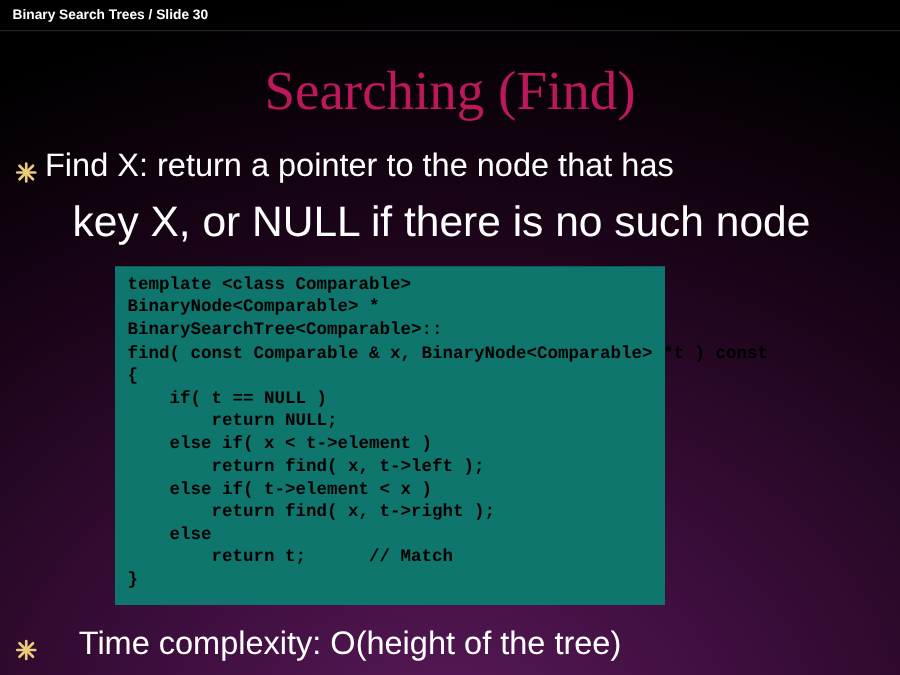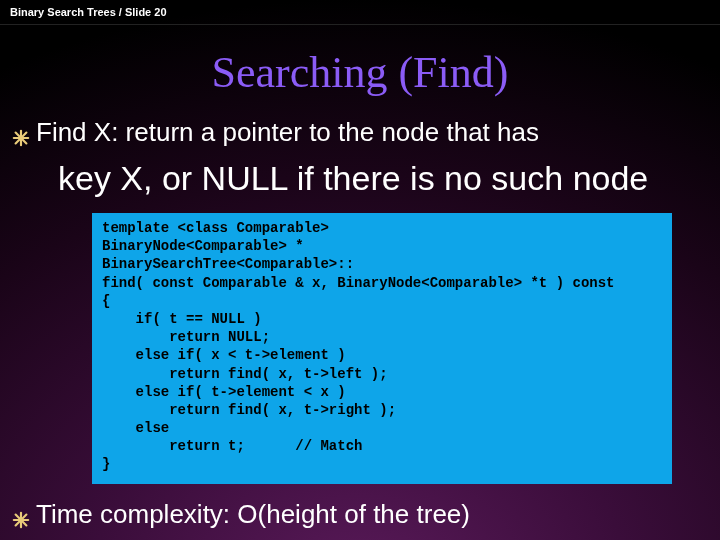--- a/index.html
+++ b/index.html
@@ -16,64 +16,64 @@
     padding: 6px 10px;
     font-size: 11px;
     font-weight: bold;
     color: #fff;
     border-bottom: 1px solid #222;
   }
   .title {
     text-align: center;
     font-family: "Times New Roman", Times, serif;
     font-size: 44px;
-    color: #8b5cf6;
+    color: #be185d;
     margin-top: 22px;
     margin-bottom: 18px;
     font-weight: normal;
   }
   .content {
     padding: 0 12px;
   }
   .bullet-line {
     display: flex;
     align-items: flex-start;
     font-size: 26px;
     line-height: 1.25;
     margin-bottom: 2px;
   }
-  .bullet-line.last { margin-top: 14px; }
+  .bullet-line.last { margin-top: 14px; gap: 27px; }
   .bullet-icon {
     flex: 0 0 auto;
     margin-right: 6px;
     margin-top: 6px;
   }
   .bullet-text { flex: 1; }
   .bullet-cont {
     font-size: 34px;
     line-height: 1.25;
     margin-left: 46px;
   }
   .code-box {
-    background: #0ea5e9;
+    background: #0f766e;
     color: #000;
-    width: 580px;
+    width: 440px;
     margin: 14px 0 0 80px;
     padding: 6px 10px 10px 10px;
     font-family: "Courier New", Courier, monospace;
     font-size: 14px;
     font-weight: bold;
     line-height: 1.3;
     white-space: pre;
   }
 </style>
 </head>
 <body>
 
-<div class="header">Binary Search Trees / Slide 20</div>
+<div class="header">Binary Search Trees / Slide 30</div>
 
 <h1 class="title">Searching (Find)</h1>
 
 <div class="content">
 
   <div class="bullet-line">
     <span class="bullet-icon">
       <svg width="18" height="18" viewBox="0 0 20 20">
         <g stroke="#E9CB7A" stroke-width="2.4" stroke-linecap="round">
           <line x1="10" y1="2" x2="10" y2="18"></line>

